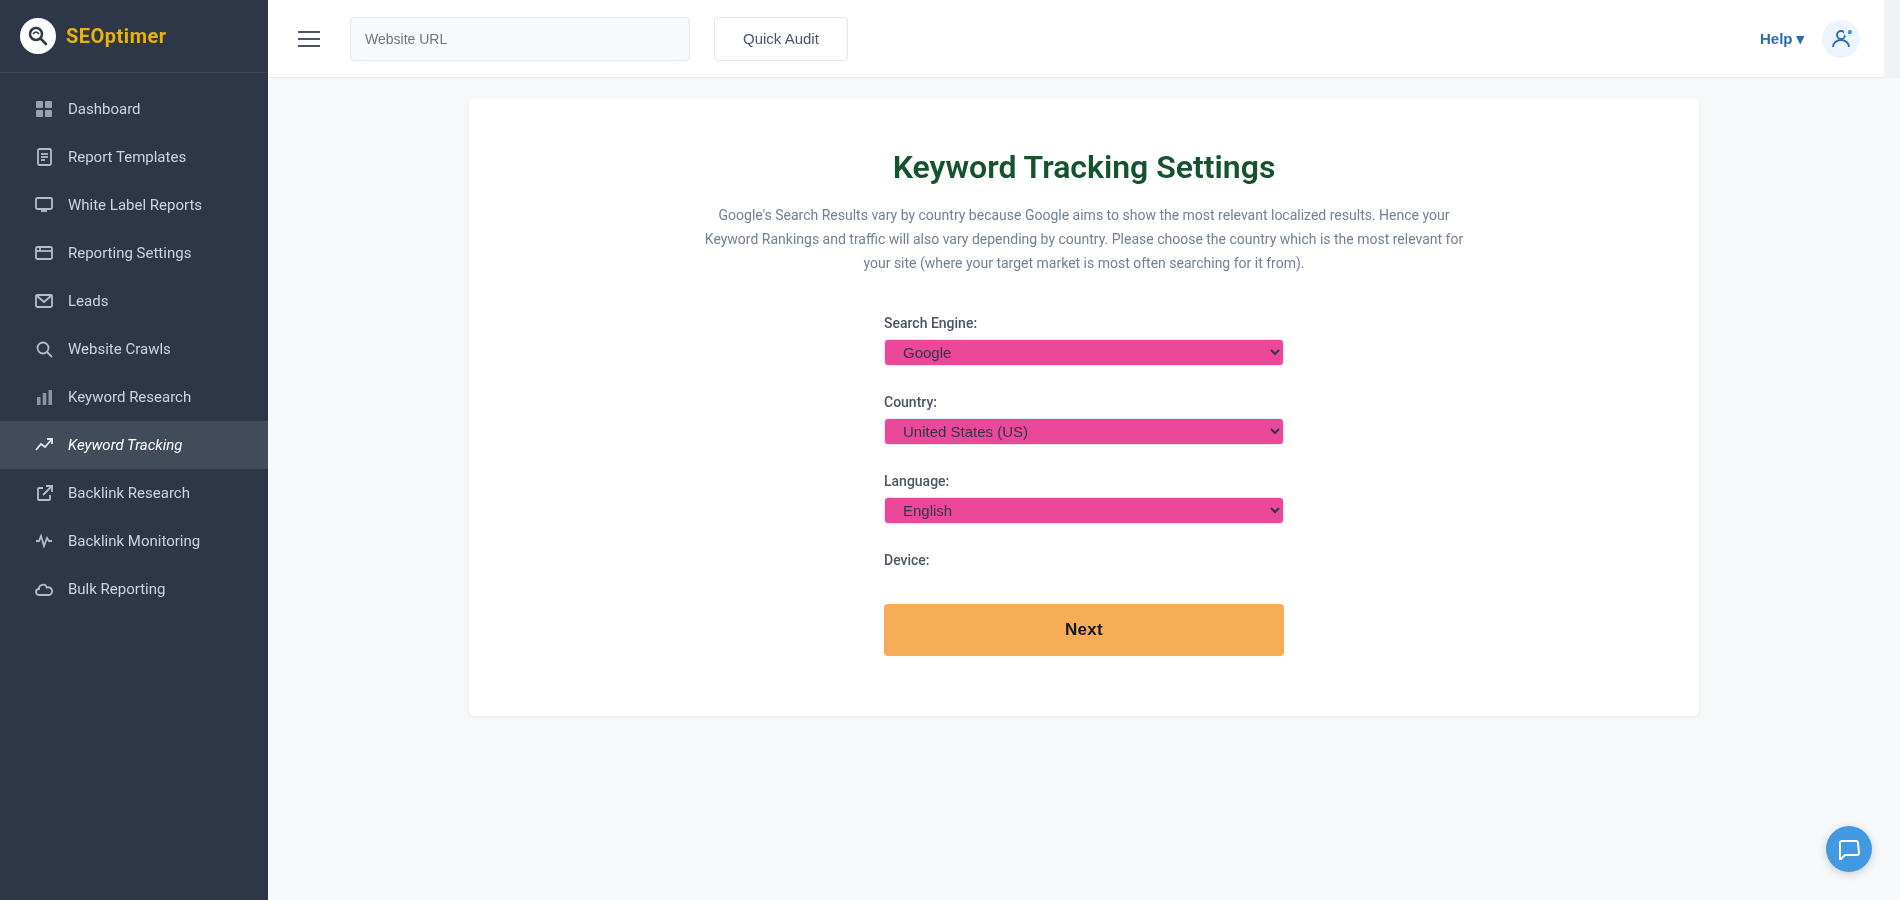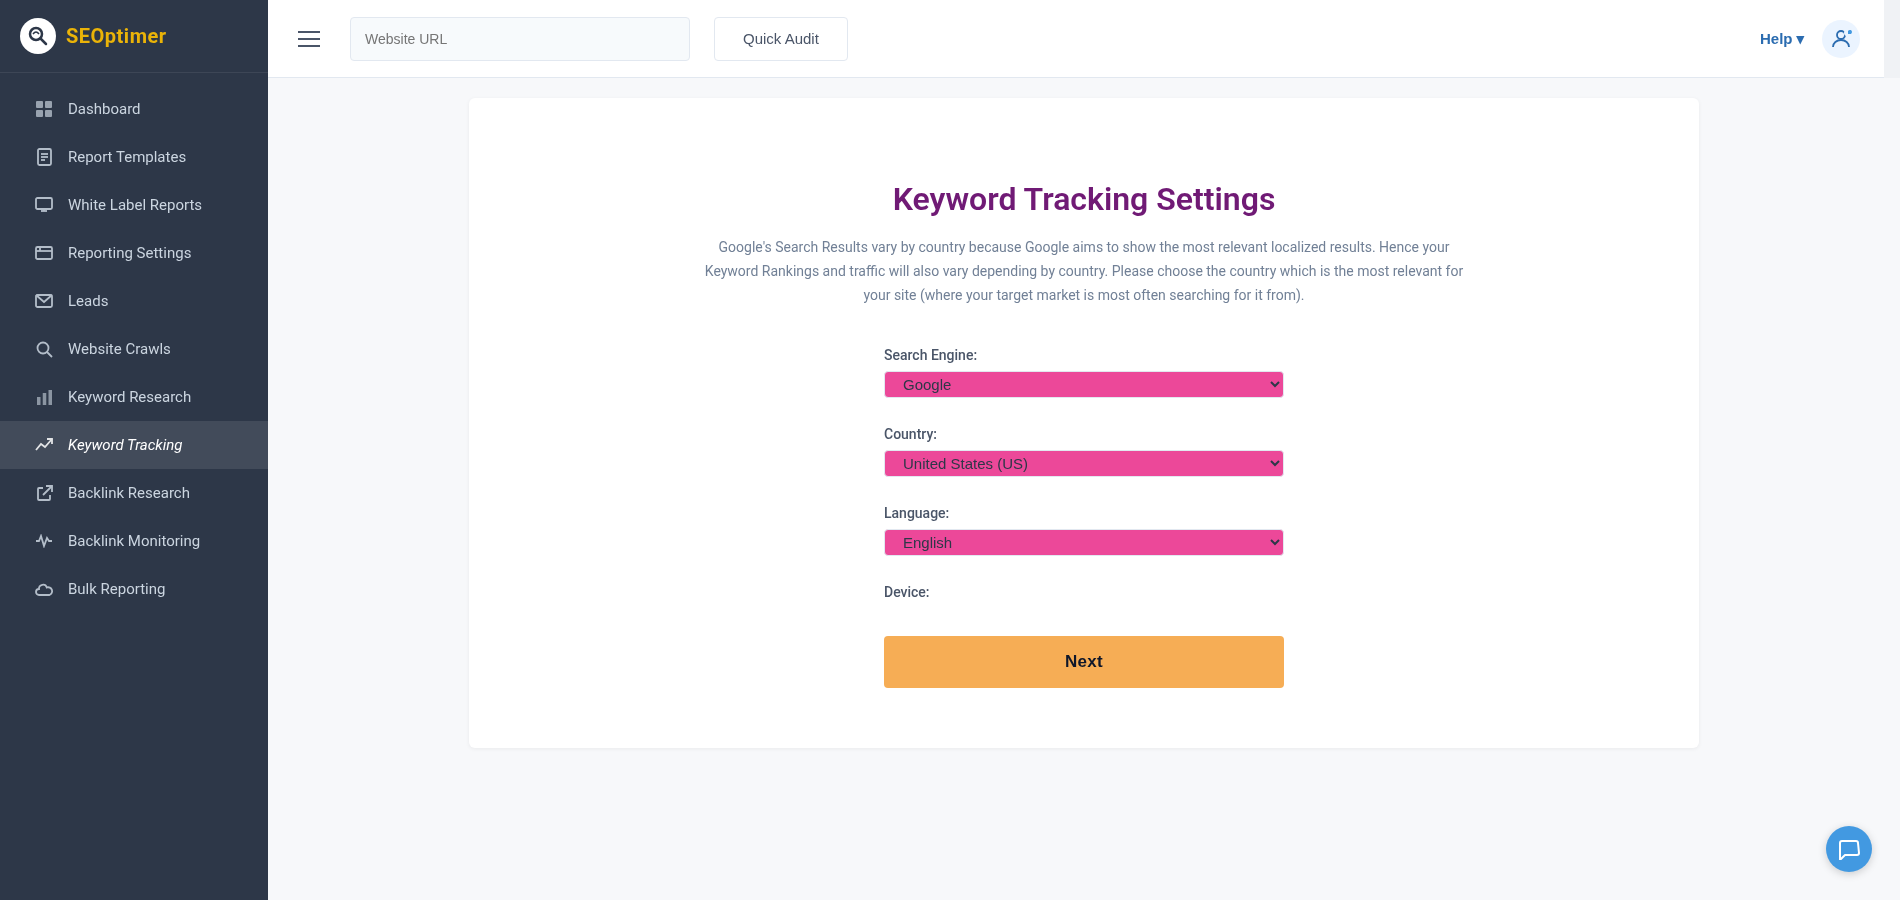--- a/index.html
+++ b/index.html
@@ -163,23 +163,22 @@
       border-radius: 6px;
       width: 100%;
       max-width: 1230px;
       padding: 50px 60px 60px;
       box-shadow: 0 1px 4px rgba(0,0,0,0.06);
     }
     .page-title {
       text-align: center;
       font-size: 32px;
       font-weight: 600;
-      color: #701a75;
+      color: #14532d;
       margin-bottom: 18px;
-      margin-top: 32px;
     }
     .page-subtitle {
       text-align: center;
       font-size: 14px;
       color: #718096;
       line-height: 1.7;
       max-width: 760px;
       margin: 0 auto 40px;
     }
     .form-group {

